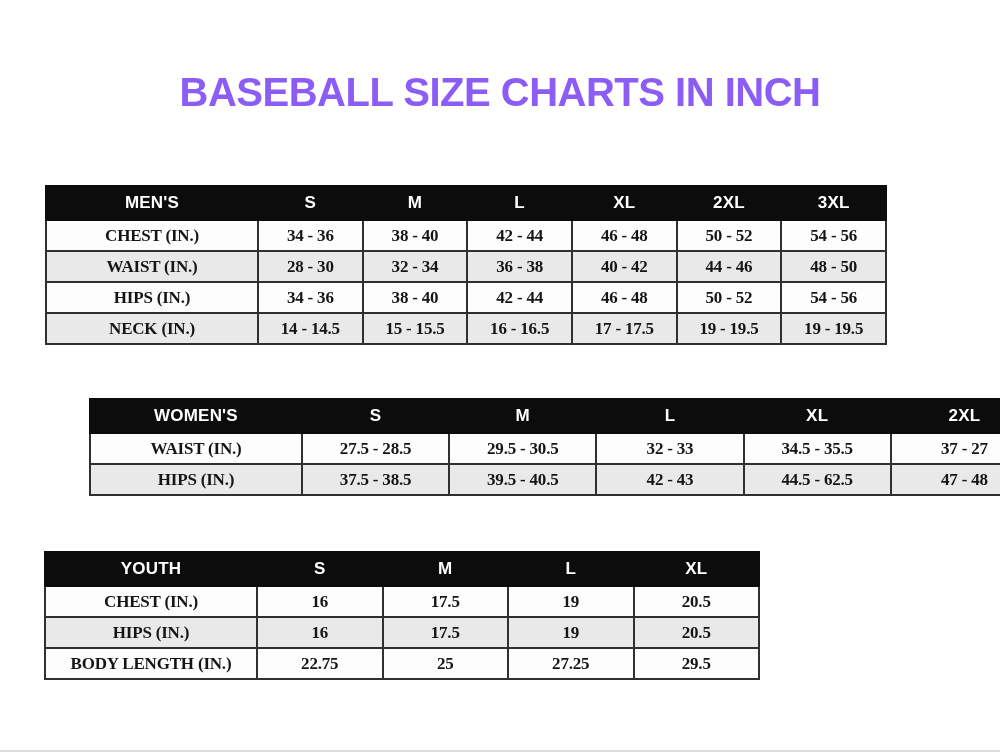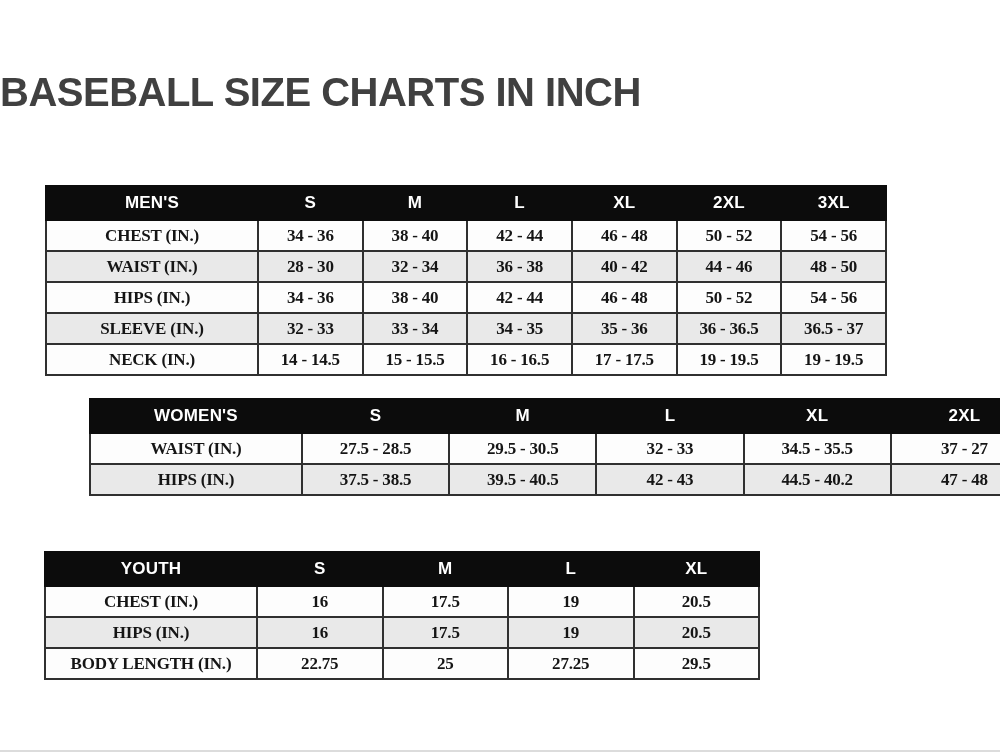--- a/index.html
+++ b/index.html
@@ -14,24 +14,25 @@
     font-family: "Liberation Sans", sans-serif;
     font-weight: bold;
     color: #151515;
     overflow: hidden;
   }
   .page-title {
     position: absolute;
     top: 70px;
     left: 0;
     width: 100%;
+    text-align: center;
     font-size: 40px;
     font-weight: 900;
     letter-spacing: -0.5px;
-    color: #404040;
+    color: #8b5cf6;
     white-space: nowrap;
   }
   table.size-table {
     position: absolute;
     border-collapse: collapse;
     table-layout: fixed;
     background: #fdfdfd;
     border: 2px solid #161616;
   }
   .size-table th, .size-table td {
@@ -116,29 +117,20 @@
       <tr>
         <td>HIPS (IN.)</td>
         <td>34 - 36</td>
         <td>38 - 40</td>
         <td>42 - 44</td>
         <td>46 - 48</td>
         <td>50 - 52</td>
         <td>54 - 56</td>
       </tr>
       <tr>
-        <td>SLEEVE (IN.)</td>
-        <td>32 - 33</td>
-        <td>33 - 34</td>
-        <td>34 - 35</td>
-        <td>35 - 36</td>
-        <td>36 - 36.5</td>
-        <td>36.5 - 37</td>
-      </tr>
-      <tr>
         <td>NECK (IN.)</td>
         <td>14 - 14.5</td>
         <td>15 - 15.5</td>
         <td>16 - 16.5</td>
         <td>17 - 17.5</td>
         <td>19 - 19.5</td>
         <td>19 - 19.5</td>
       </tr>
     </tbody>
   </table>
@@ -169,21 +161,21 @@
         <td>29.5 - 30.5</td>
         <td>32 - 33</td>
         <td>34.5 - 35.5</td>
         <td>37 - 27</td>
       </tr>
       <tr>
         <td>HIPS (IN.)</td>
         <td>37.5 - 38.5</td>
         <td>39.5 - 40.5</td>
         <td>42 - 43</td>
-        <td>44.5 - 40.2</td>
+        <td>44.5 - 62.5</td>
         <td>47 - 48</td>
       </tr>
     </tbody>
   </table>
 
 <table id="youth-table" class="size-table">
     <colgroup>
       <col class="label-col">
       <col>
       <col>

